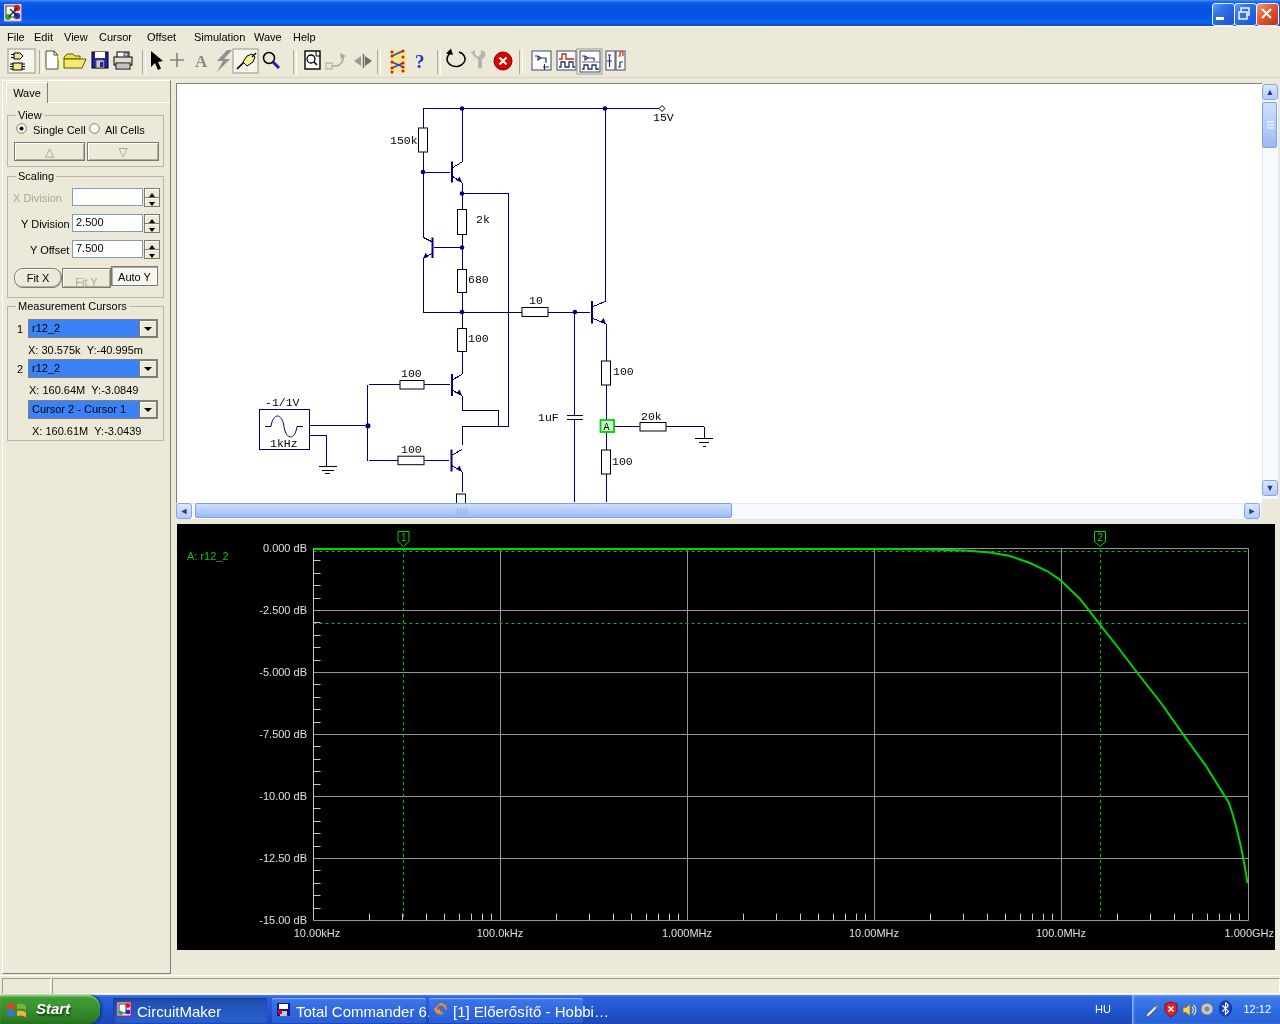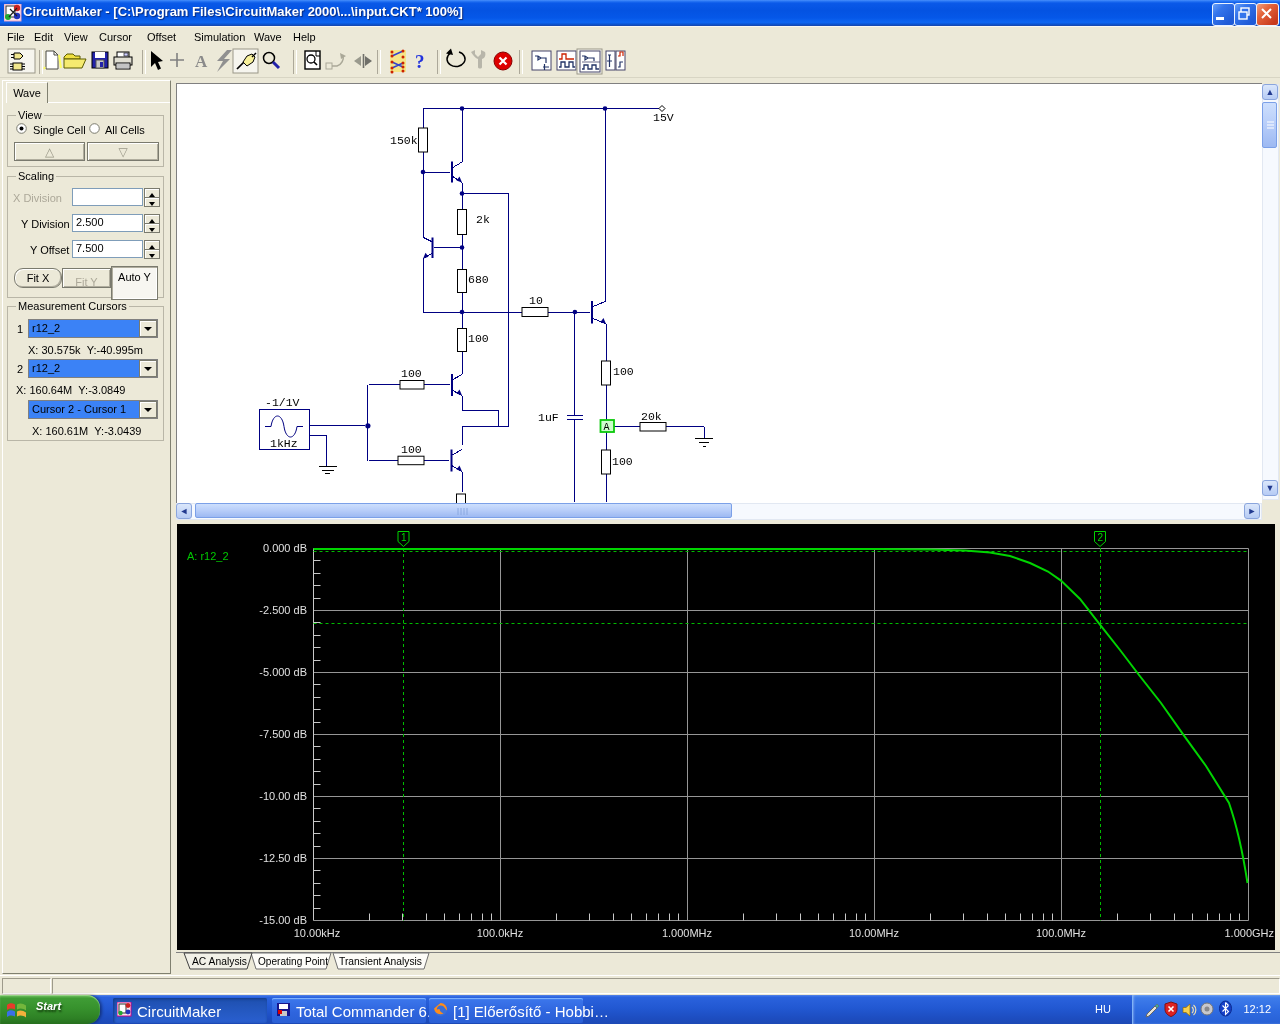--- a/index.html
+++ b/index.html
@@ -57,21 +57,21 @@
   #tabsbar{left:176px;top:952px;width:1104px;height:19px;background:#ece9d8;}
   
   #statusbar{left:0;top:975px;width:1280px;height:20px;background:#ece9d8;border-top:1px solid #fff;}
   .stcell{position:absolute;top:2px;height:14px;border:1px solid;border-color:#9d9a8b #fff #fff #9d9a8b;}
   
   #taskbar{left:0;top:995px;width:1280px;height:29px;
     background:linear-gradient(180deg,#5a85e0 0%,#3a70e8 4%,#2a62dd 8%,#2258d2 45%,#1d4dc0 80%,#1c49b5 100%);}
   #startbtn{left:0;top:0;width:100px;height:29px;border-radius:0 13px 13px 0;
     background:linear-gradient(180deg,#6cbf5c 0%,#3f9c35 12%,#37922d 45%,#2e8125 80%,#266f1e 100%);
     box-shadow:inset 0 1px 1px #9ad88a, 2px 0 3px rgba(0,0,20,.4);}
-  #starttxt{left:36px;top:5px;color:#fff;font-size:11px;font-weight:bold;font-style:italic;
+  #starttxt{left:36px;top:5px;color:#fff;font-size:15px;font-weight:bold;font-style:italic;
     text-shadow:1px 2px 2px rgba(10,40,5,.8);}
   .taskbtn{position:absolute;top:3px;height:25px;width:154px;border-radius:2px;color:#fff;
     background:linear-gradient(180deg,#4c8af8 0%,#3a74ea 10%,#2e64dd 60%,#2a5fd5 100%);
     box-shadow:inset 0 1px 0 #7db0fd;font-size:15px;}
   .taskbtn.pressed{background:linear-gradient(180deg,#1e4fae 0%,#2458c0 50%,#2a5fd0 100%);
     box-shadow:inset 1px 1px 3px #123a85;}
   .taskbtn .ti{position:absolute;left:4px;top:4px;width:15px;height:15px;}
   .taskbtn .tt{position:absolute;left:24px;top:5px;white-space:nowrap;}
   #tray{left:1132px;top:0;width:148px;height:29px;
     background:linear-gradient(180deg,#5a93f0 0%,#3e7cea 10%,#2f6ce2 50%,#2760d5 100%);
@@ -83,21 +83,20 @@
 <div id="screen">
   <div class="abs" id="titlebar">
     <svg class="abs" style="left:4px;top:4px" width="18" height="18" viewBox="0 0 18 18">
       <rect x="0" y="0" width="17" height="17" fill="#fde7ef" stroke="#e8a0c0"></rect>
       <rect x="2" y="2" width="9" height="11" fill="#fff" stroke="#333"></rect>
       <circle cx="13" cy="4" r="3.2" fill="#cc2222"></circle>
       <circle cx="13" cy="12" r="3.2" fill="#2233bb"></circle>
       <circle cx="4" cy="13" r="3" fill="#22aa33"></circle>
       <path d="M5,13 L13,4 M13,12 L6,5" stroke="#222" stroke-width="1.2" fill="none"></path>
     </svg>
-    <div class="abs" id="titletxt">CircuitMaker - [C:\Program Files\CircuitMaker 2000\...\input.CKT* 100%]</div>
     <div class="abs capbtn" style="left:1212px">
       <svg width="19" height="19">
           <rect x="3" y="13" width="8" height="3" fill="#fff"></rect>
         </svg>
     </div>
     <div class="abs capbtn" style="left:1234px">
       <svg width="19" height="19">
         <rect x="6" y="4" width="8" height="7" fill="none" stroke="#fff" stroke-width="1.4"></rect>
         <rect x="4" y="8" width="8" height="7" fill="#3575ec" stroke="#fff" stroke-width="1.4"></rect>
       </svg>
@@ -274,41 +273,41 @@
       <div class="spin" style="left:136px;top:63px;">
         <div style="top:0"><svg width="14" height="8">
               <path d="M7,2 L10,6 L4,6 Z" fill="#000"></path>
             </svg></div>
         <div style="top:9px"><svg width="14" height="8">
               <path d="M7,6 L10,2 L4,2 Z" fill="#000"></path>
             </svg></div>
       </div>
       <div class="btn" style="left:6px;top:91px;width:48px;height:20px;padding-top:3px;box-sizing:border-box;border-radius:9px;">Fit X</div>
       <div class="btn gray" style="left:54px;top:91px;width:49px;height:20px;padding-top:7px;box-sizing:border-box;">Fit Y</div>
-      <div class="btn" style="left:103px;top:89px;width:47px;height:34px;padding-top:4px;box-sizing:border-box;background:#f7f6f1;box-shadow:inset 1px 1px 0 #b0ad9e, inset -1px -1px 0 #fff;">Auto Y</div>
+      <div class="btn" style="left:103px;top:89px;width:47px;height:20px;padding-top:4px;box-sizing:border-box;background:#f7f6f1;box-shadow:inset 1px 1px 0 #b0ad9e, inset -1px -1px 0 #fff;">Auto Y</div>
     </div>
 
     <div class="grp" style="left:4px;top:225px;width:155px;height:133px;">
       <div class="grplbl">Measurement Cursors</div>
       <div class="abs" style="left:9px;top:16px">1</div>
       <div class="combo" style="left:20px;top:12px;width:128px;">
         <div class="tx">r12_2</div>
           <div class="dd">
             <div class="arrowdown"></div>
           </div>
       </div>
       <div class="abs" style="left:20px;top:37px;white-space:nowrap;">X: 30.575k &nbsp;Y:-40.995m</div>
       <div class="abs" style="left:9px;top:56px">2</div>
       <div class="combo" style="left:20px;top:52px;width:128px;">
         <div class="tx">r12_2</div>
           <div class="dd">
             <div class="arrowdown"></div>
           </div>
       </div>
-      <div class="abs" style="left:8px;top:77px;white-space:nowrap;">X: 160.64M &nbsp;Y:-3.0849</div>
+      <div class="abs" style="left:21px;top:77px;white-space:nowrap;">X: 160.64M &nbsp;Y:-3.0849</div>
       <div class="combo" style="left:20px;top:93px;width:128px;">
         <div class="tx">Cursor 2 - Cursor 1</div>
           <div class="dd">
             <div class="arrowdown"></div>
           </div>
       </div>
       <div class="abs" style="left:24px;top:118px;white-space:nowrap;">X: 160.61M &nbsp;Y:-3.0439</div>
     </div>
   </div>
 
@@ -487,33 +486,20 @@
         <text x="317" y="937">10.00kHz</text>
         <text x="500" y="937">100.0kHz</text>
         <text x="687" y="937">1.000MHz</text>
         <text x="874" y="937">10.00MHz</text>
         <text x="1061" y="937">100.0MHz</text>
         <text x="1274" y="937" text-anchor="end">1.000GHz</text>
       </g>
     </svg>
   </div>
 
-  <div class="abs" id="tabsbar">
-    <svg width="1104" height="19" viewBox="0 0 1104 19">
-      <line x1="0" y1="0.5" x2="1104" y2="0.5" stroke="#808080"></line>
-      <polygon points="155,1 75,1 80,17 150,17" fill="#fdfcf8" stroke="#707070"></polygon>
-      <polygon points="253,1 157,1 162,17 248,17" fill="#fdfcf8" stroke="#707070"></polygon>
-      <polygon points="8,1 76,1 71,17 14,17" fill="#f2f1e8" stroke="#404040"></polygon>
-      <g font-size="11px" fill="#000">
-        <text x="16" y="13" textLength="55" lengthAdjust="spacingAndGlyphs">AC Analysis</text>
-        <text x="82" y="13" textLength="70" lengthAdjust="spacingAndGlyphs">Operating Point</text>
-        <text x="163" y="13" textLength="83" lengthAdjust="spacingAndGlyphs">Transient Analysis</text>
-      </g>
-    </svg>
-  </div>
 
   <div class="abs" id="statusbar">
     <div class="stcell" style="left:2px;width:47px;"></div>
     <div class="stcell" style="left:52px;width:1226px;"></div>
   </div>
 
   <div class="abs" id="taskbar">
     <div class="abs" id="startbtn">
       <svg class="abs" style="left:6px;top:5px" width="22" height="19" viewBox="0 0 22 19">
         <path d="M1,5 C3,3 6,2.6 9,4.4 L9,9.6 C6,7.8 3,8.2 1,10 Z" fill="#e73b2b"></path>

